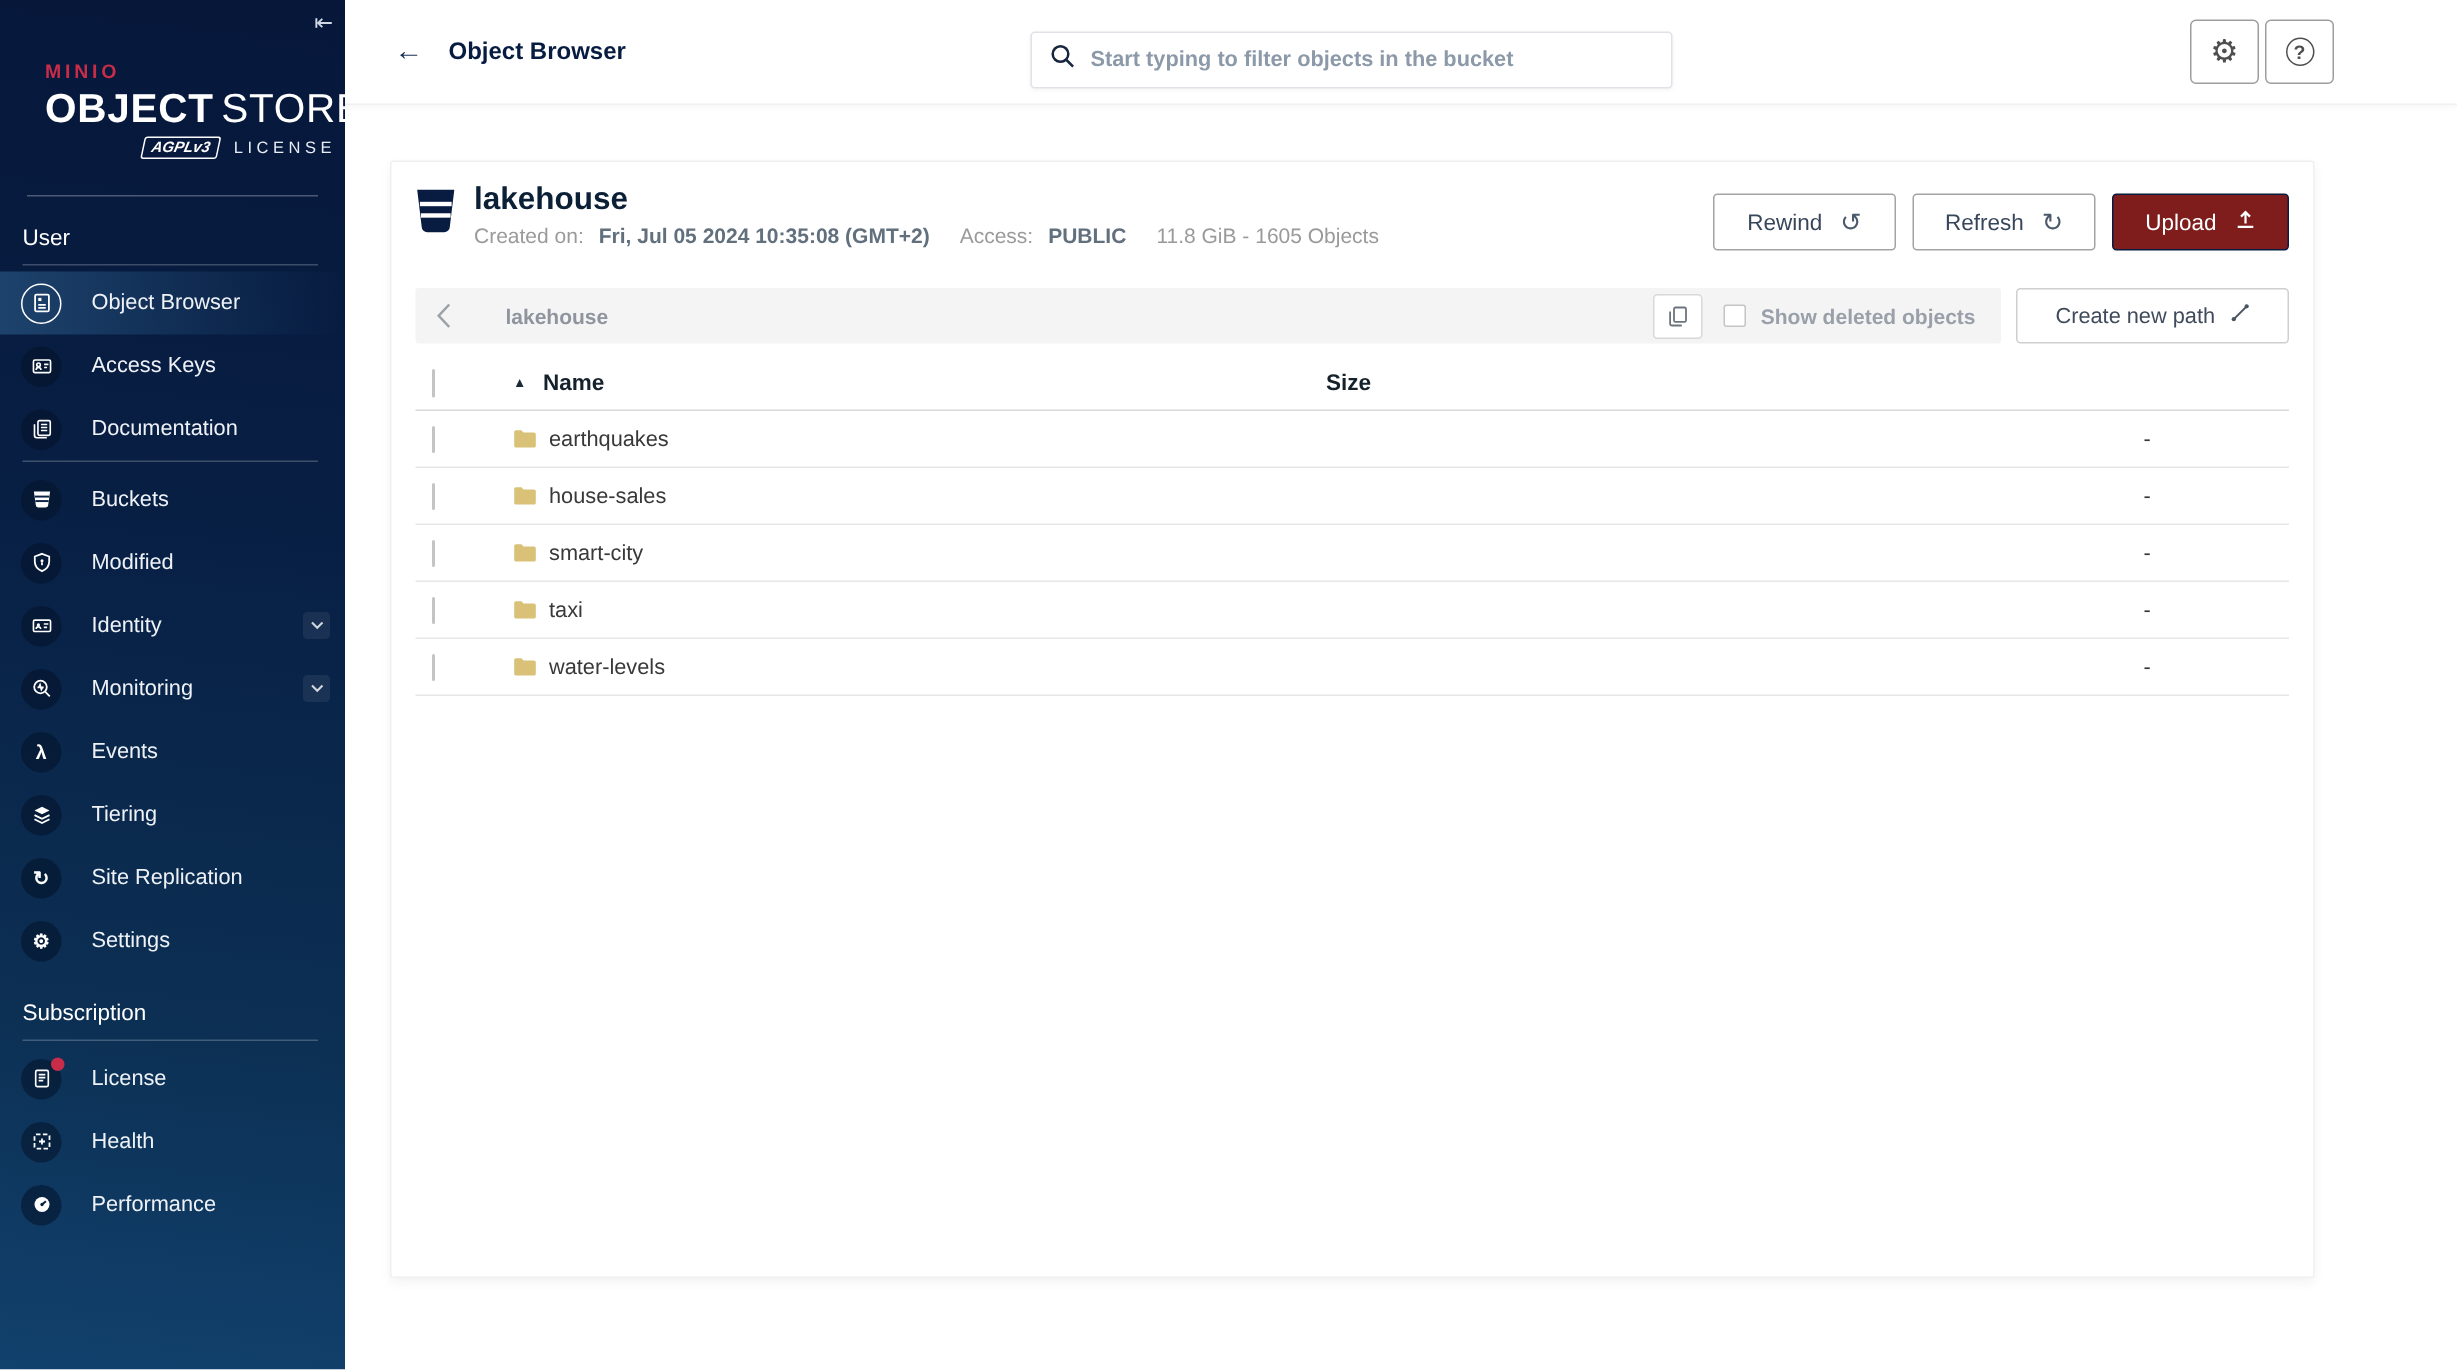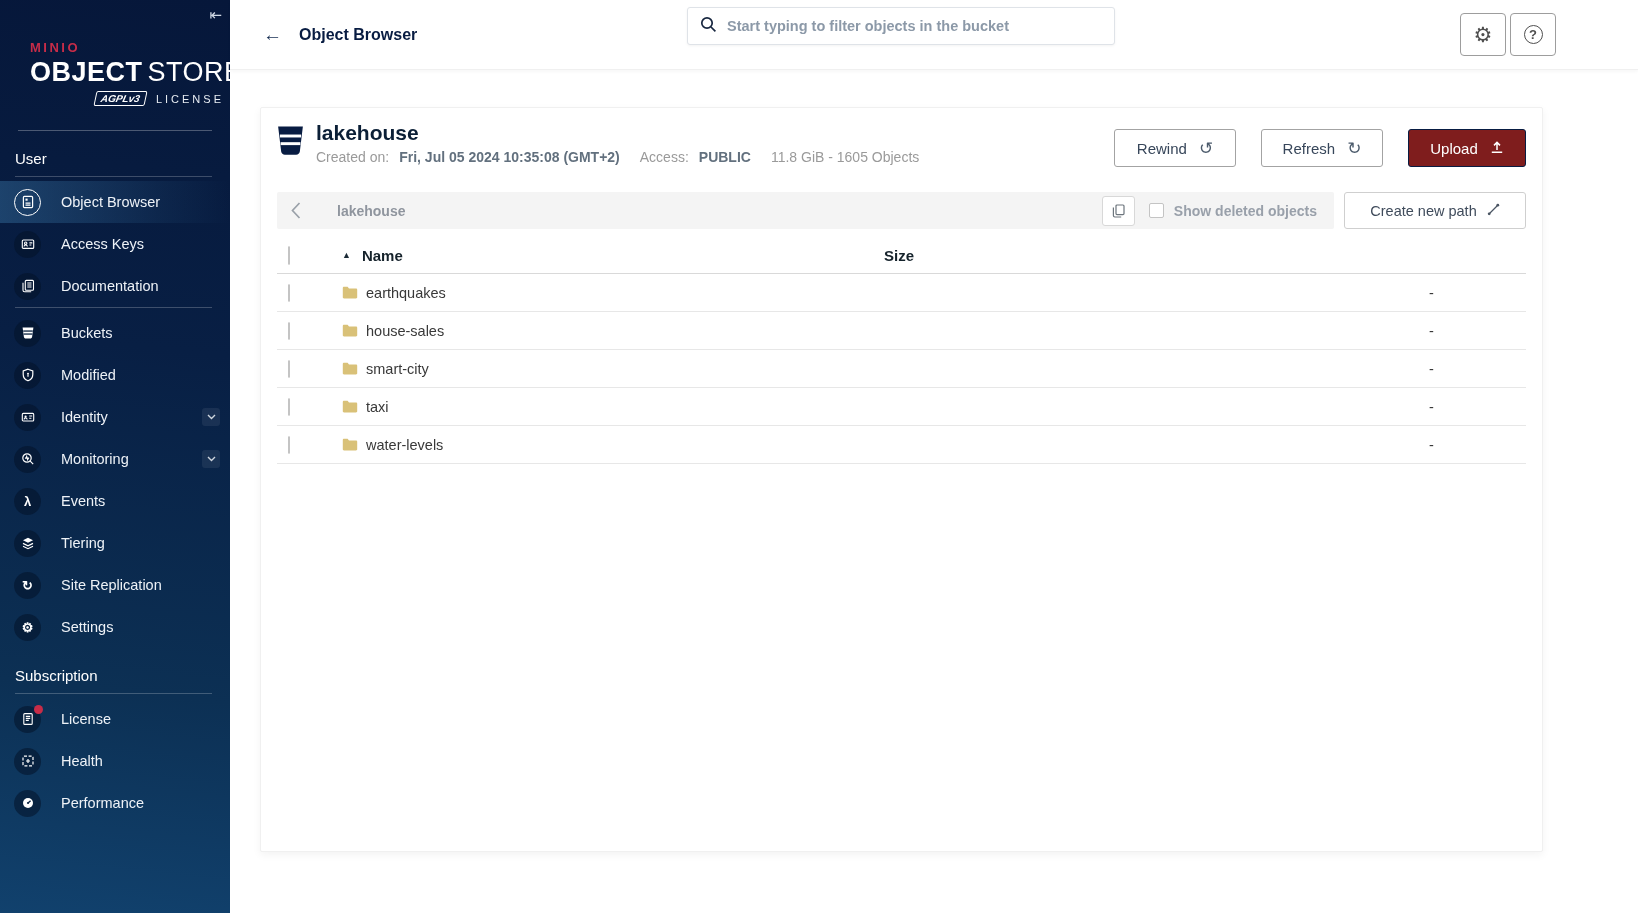--- a/index.html
+++ b/index.html
@@ -35,21 +35,21 @@
                  background:rgba(255,255,255,.07); display:flex; align-items:center; justify-content:center; }
   .red-dot { position:absolute; top:-1px; right:-2px; width:9px; height:9px; border-radius:50%; background:#C72C48; }
   .glyph { font-size:13px; font-weight:bold; line-height:1; }
 
   
   .main { flex:1; display:flex; flex-direction:column; background:#fff; }
   .topbar { position:relative; height:70px; flex:0 0 70px; display:flex; align-items:center;
             padding:0 82px 0 33px; border-bottom:1px solid #f0f0f0; box-shadow:0 2px 3px rgba(0,0,0,.03); }
   .topbar-title { display:flex; align-items:center; gap:17px; color:#081C42; font-weight:bold; font-size:16px; cursor:pointer; }
   .back-arrow { font-size:19px; font-weight:normal; color:#132b4f; }
-  .search-wrap { position:absolute; left:457px; top:7px; width:428px; height:38px; background:#fff;
+  .search-wrap { position:absolute; left:457px; top:21px; width:428px; height:38px; background:#fff;
                  border:1px solid #dfe3e8; border-radius:3px; box-shadow:0 1px 3px rgba(0,0,0,.05);
                  display:flex; align-items:center; padding:0 12px; gap:10px; }
   .search-wrap input { border:none; outline:none; flex:1; font-size:14.5px; font-weight:600; color:#30405a;
                        font-family:"Liberation Sans", sans-serif; background:transparent; }
   .search-wrap input::placeholder { color:#8c99a8; font-weight:600; }
   .search-ico { font-size:16px; color:#1c2c46; font-weight:bold; }
   .topbar-right { margin-left:auto; display:flex; gap:4px; }
   .sq-btn { width:46px; height:43px; border:1px solid #9d9d9d; border-radius:4px; background:#fff;
             display:flex; align-items:center; justify-content:center; color:#4f4f4f; cursor:pointer; }
   .gear-glyph { font-size:21px; }
@@ -62,21 +62,21 @@
           box-shadow:0 3px 8px rgba(0,0,0,.05); border-radius:2px; padding:0 16px; }
   .bucket-head { display:flex; align-items:flex-start; padding:13px 0 10px; }
   .bucket-ico { margin:4px 12px 0 0; }
   .bucket-titles { display:flex; flex-direction:column; gap:4px; }
   .bucket-name { font-size:21px; font-weight:bold; color:#0b1f36; }
   .bucket-meta { display:flex; align-items:flex-end; gap:10px; font-size:14px; color:#9a9a9a; }
   .meta-strong { font-weight:bold; color:#62707e; }
   .meta-gap { margin-left:10px; }
   .bucket-actions { margin-left:auto; display:flex; gap:11px; padding-top:8px; }
   .btn { height:38px; border-radius:3px; font-size:15px; display:flex; align-items:center;
-         justify-content:center; gap:12px; cursor:pointer; font-family:"Liberation Sans", sans-serif;margin-left:14px; }
+         justify-content:center; gap:12px; cursor:pointer; font-family:"Liberation Sans", sans-serif; }
   .btn-outline { background:#fff; border:1px solid #a3a3a3; color:#37465a; width:122px; }
   .btn-primary { background:#7f1d1d; border:1px solid #081C42; color:#fff; width:118px; font-size:15px; }
   .btn .uico { font-size:17px; color:#4b5a6b; line-height:1; }
 
   
   .browse-bar { display:flex; align-items:center; margin-top:15px; }
   .path-strip { flex:1; height:37px; background:#f4f4f4; border-radius:2px; display:flex; align-items:center; margin-right:10px; }
   .path-back { width:38px; height:37px; display:flex; align-items:center; justify-content:center; cursor:pointer; }
   .path-text { margin-left:22px; font-size:14px; font-weight:bold; color:#8f959e; }
   .path-right { margin-left:auto; display:flex; align-items:center; gap:14px; padding-right:17px; }

